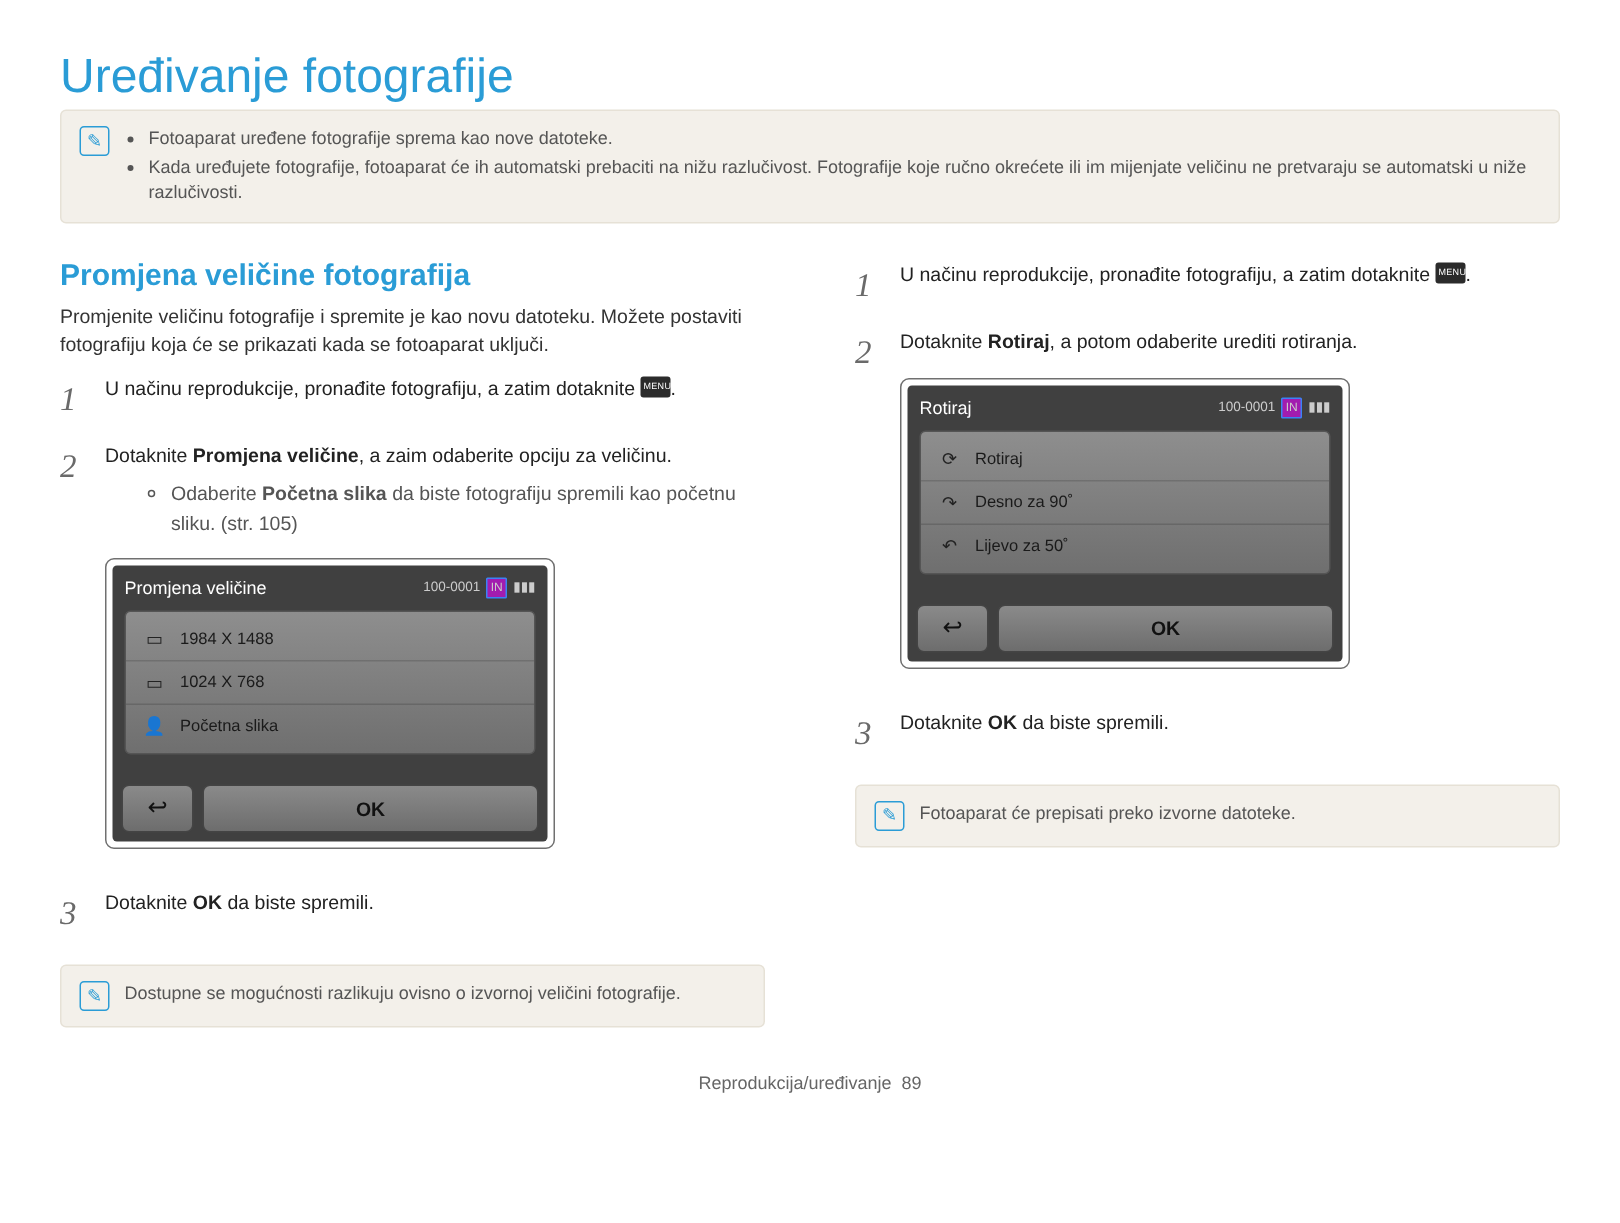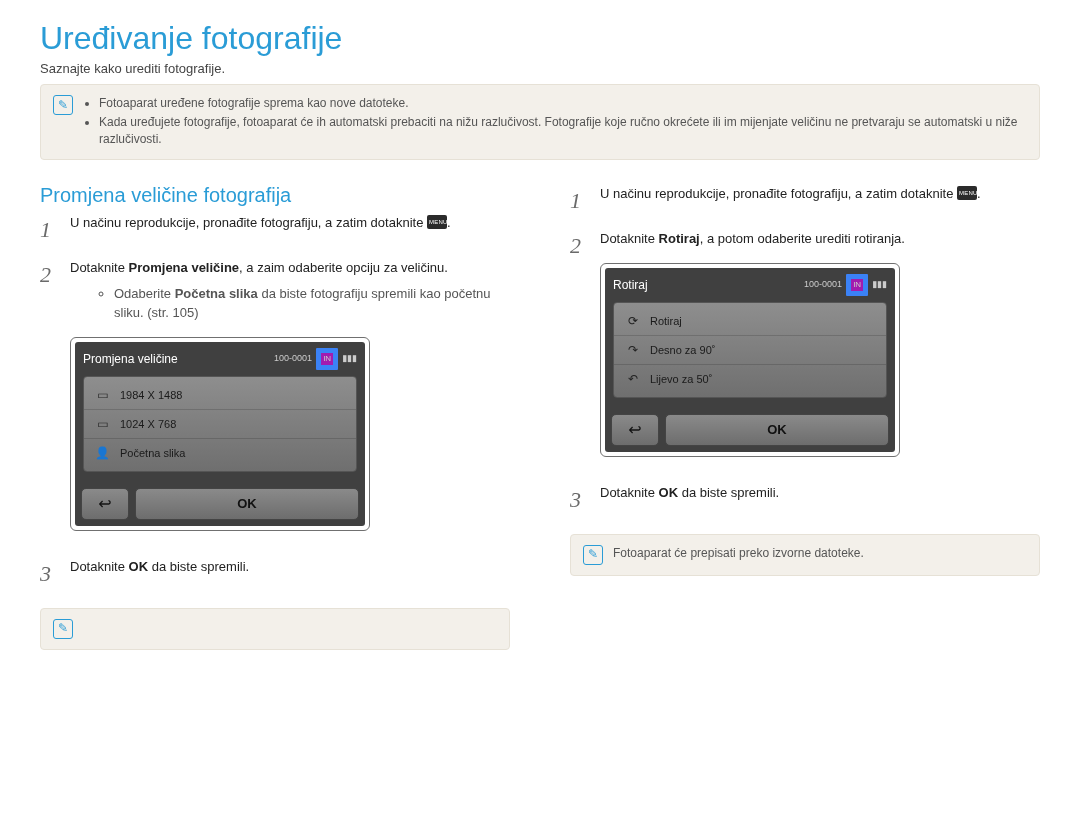--- a/index.html
+++ b/index.html
@@ -1,69 +1,69 @@
 <!DOCTYPE html>
 <html><head>
 <meta charset="utf-8">
 <style>
 body{margin:0;background:#fff;font-family:Arial,Helvetica,sans-serif;color:#222;font-size:13px}
-.page{width:1000px;margin:0 auto;padding:20px 40px}
+.page{width:1000px;margin:0 auto;padding:32px 40px}
 h1{color:#2a9cd6;font-weight:normal;font-size:32px;margin:0 0 4px 0}
 .intro{margin:0 0 8px 0;color:#444}
 .notebox{background:#f3f0ea;border:1px solid #e6e1d6;border-radius:4px;padding:10px 12px;display:flex;gap:10px;color:#555;font-size:12px;line-height:1.4}
 .notebox .note-icon{width:18px;height:18px;border:1.5px solid #2a9cd6;color:#2a9cd6;border-radius:3px;display:flex;align-items:center;justify-content:center;font-size:12px;flex:0 0 auto}
 .notebox ul{margin:0;padding-left:16px}
 .notebox ul li{margin:0 0 2px 0}
 .columns{display:flex;gap:60px;margin-top:24px}
 .col{flex:1;min-width:0}
-h2{color:#2a9cd6;font-weight:normal;font-size:20px;margin:0 0 6px 0}
+h2{color:#2a9cd6;font-weight:bold;font-size:20px;margin:0 0 6px 0}
 .para{color:#333;line-height:1.4;margin:0 0 10px 0}
 .steps{list-style:none;margin:0;padding:0}
 .steps>li{display:flex;gap:12px;margin-bottom:12px;line-height:1.5}
 .step-num{font-family:Georgia,serif;font-style:italic;font-size:22px;color:#6a6a6a;flex:0 0 18px}
 .step-body{flex:1}
 .menu-chip{display:inline-block;width:20px;height:14px;background:#2b2b2b;border-radius:2px;vertical-align:-2px;position:relative}
 .menu-chip::after{content:"MENU";color:#fff;font-size:6px;position:absolute;left:2px;top:3px;letter-spacing:0.2px}
 .sub{margin-top:6px;font-size:13px;color:#555}
 .sub li{margin-left:4px}
 .ok-inline{font-weight:bold}
 .device{border:1.5px solid #707070;border-radius:6px;padding:4px;width:290px;margin:14px 0}
 .device-screen{background:#404040;border-radius:3px;padding:6px 8px 50px 8px;position:relative;color:#fff;min-height:128px}
 .screen-title{font-size:12px;margin-bottom:6px;display:flex;justify-content:space-between;align-items:center}
-.screen-title .status{font-size:9px;color:#ccc;display:flex;gap:4px;align-items:center}
-.status .pill{border:5px solid #3b82f6;font-size:8px;padding:0 2px;border-radius:1px;background:#a21caf}
+.screen-title .status{font-size:9px;color:#ccc;display:flex;gap:4px;align-items:flex-start}
+.status .pill{border:1px solid #3b82f6;font-size:8px;padding:0 2px;border-radius:1px;background:#a21caf}
 .scroll-panel{background:linear-gradient(#8e8e8e,#6f6f6f);border-radius:4px;padding:4px 0;border:1px solid #555}
 .scroll-item{display:flex;align-items:center;gap:8px;padding:5px 10px;font-size:11px;color:#1a1a1a;border-bottom:1px solid rgba(0,0,0,.15)}
 .scroll-item:last-child{border-bottom:none}
 .scroll-item .glyph{width:18px;text-align:center;color:#222;font-size:12px}
 .bottom-bar{position:absolute;left:6px;right:6px;bottom:6px;display:flex;gap:6px}
 .bb-btn{flex:0 0 46px;height:30px;border:1px solid #444;border-radius:5px;background:linear-gradient(#8a8a8a,#6d6d6d);display:flex;align-items:center;justify-content:center;font-size:16px;color:#111}
 .bb-ok{flex:1;height:30px;border:1px solid #444;border-radius:5px;background:linear-gradient(#8a8a8a,#6d6d6d);display:flex;align-items:center;justify-content:center;font-weight:bold;color:#111;font-size:13px}
 .footer{text-align:center;color:#666;font-size:12px;margin-top:30px}
 .strong{font-weight:bold}
 </style>
 </head>
 <body>
 
 <div class="page">
   <h1>Uređivanje fotografije</h1>
-  <p class="intro">Saznajte kako urediti fotografije.</p>
 
   <div class="notebox">
     <div class="note-icon">✎</div>
     <ul>
       <li>Fotoaparat uređene fotografije sprema kao nove datoteke.</li>
       <li>Kada uređujete fotografije, fotoaparat će ih automatski prebaciti na nižu razlučivost. Fotografije koje ručno okrećete ili im mijenjate veličinu ne pretvaraju se automatski u niže razlučivosti.</li>
     </ul>
   </div>
 
   <div class="columns">
 
     <div class="col">
       <h2>Promjena veličine fotografija</h2>
+      <p class="para">Promjenite veličinu fotografije i spremite je kao novu datoteku. Možete postaviti fotografiju koja će se prikazati kada se fotoaparat uključi.</p>
 
       <ol class="steps">
         <li>
           <div class="step-num">1</div>
           <div class="step-body">
             <span>U načinu reprodukcije, pronađite fotografiju, a zatim dotaknite </span><span class="menu-chip"></span><span>.</span>
           </div>
         </li>
         <li>
           <div class="step-num">2</div>
@@ -111,20 +111,21 @@
         <li>
           <div class="step-num">3</div>
           <div class="step-body">
             <span>Dotaknite </span><span class="ok-inline">OK</span><span> da biste spremili.</span>
           </div>
         </li>
       </ol>
 
       <div class="notebox" style="margin-top:18px">
         <div class="note-icon">✎</div>
+        <div>Dostupne se mogućnosti razlikuju ovisno o izvornoj veličini fotografije.</div>
       </div>
     </div>
 
     <div class="col">
 
       <ol class="steps">
         <li>
           <div class="step-num">1</div>
           <div class="step-body">
             <span>U načinu reprodukcije, pronađite fotografiju, a zatim dotaknite </span><span class="menu-chip"></span><span>.</span>
@@ -175,13 +176,16 @@
         </li>
       </ol>
 
       <div class="notebox" style="margin-top:18px">
         <div class="note-icon">✎</div>
         <div>Fotoaparat će prepisati preko izvorne datoteke.</div>
       </div>
     </div>
   </div>
 
+  <div class="footer">
+    <span>Reprodukcija/uređivanje</span>&nbsp;&nbsp;<span>89</span>
+  </div>
 </div>
 
 </body></html>

